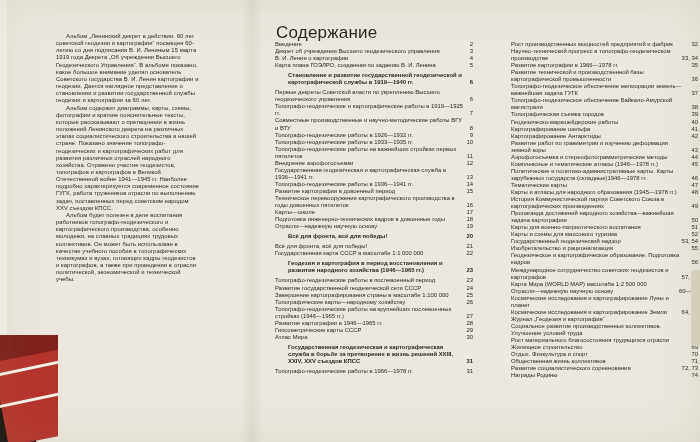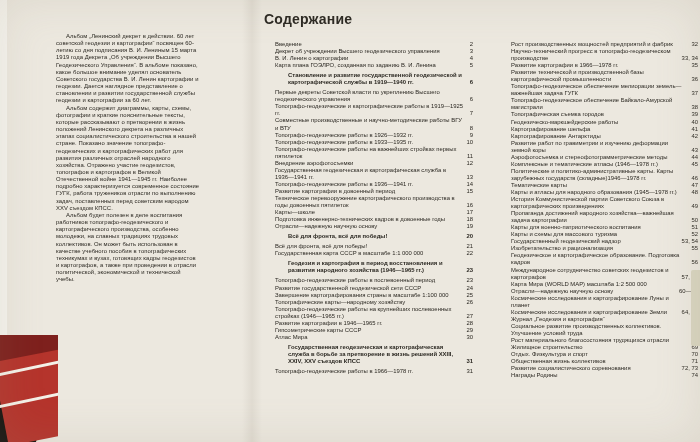--- a/index.html
+++ b/index.html
@@ -12,22 +12,22 @@
   .vignette{position:absolute;inset:0;pointer-events:none;
     box-shadow:inset 0 0 45px rgba(150,138,115,.18);}
   .edge-left{position:absolute;left:0;top:0;width:7px;height:100%;background:#f6f4ee;}
   .gutter{position:absolute;left:242px;top:0;width:20px;height:100%;
     background:linear-gradient(90deg,rgba(0,0,0,0) 0%,rgba(120,108,90,.10) 50%,rgba(0,0,0,0) 100%);}
   
   .annotation{position:absolute;left:56px;top:33px;width:144px;
     font-size:5.9px;line-height:7.15px;letter-spacing:.05px;}
   .annotation p{margin:0;text-indent:10px;}
   
-  .title{position:absolute;left:264px;top:11px;margin:0;
-    font-size:14px;font-weight:bold;letter-spacing:.2px;}
+  .title{position:absolute;left:264px;top:11px;margin:12px;
+    font-size:17px;font-weight:normal;letter-spacing:.2px;}
   .col{position:absolute;top:41px;font-size:5.9px;line-height:7.05px;}
   .col-mid{left:275px;width:198px;}
   .col-right{left:511px;width:187px;}
   .entry{display:flex;align-items:flex-end;}
   .entry .t{flex:1 1 auto;padding-right:6px;}
   .entry .n{white-space:nowrap;text-align:right;}
   .bold-entry{font-weight:bold;margin:3px 0;}
   .bold-entry .t{padding-left:13px;}
   
   .photo{position:absolute;left:0;top:335px;width:58px;height:107px;overflow:hidden;}

